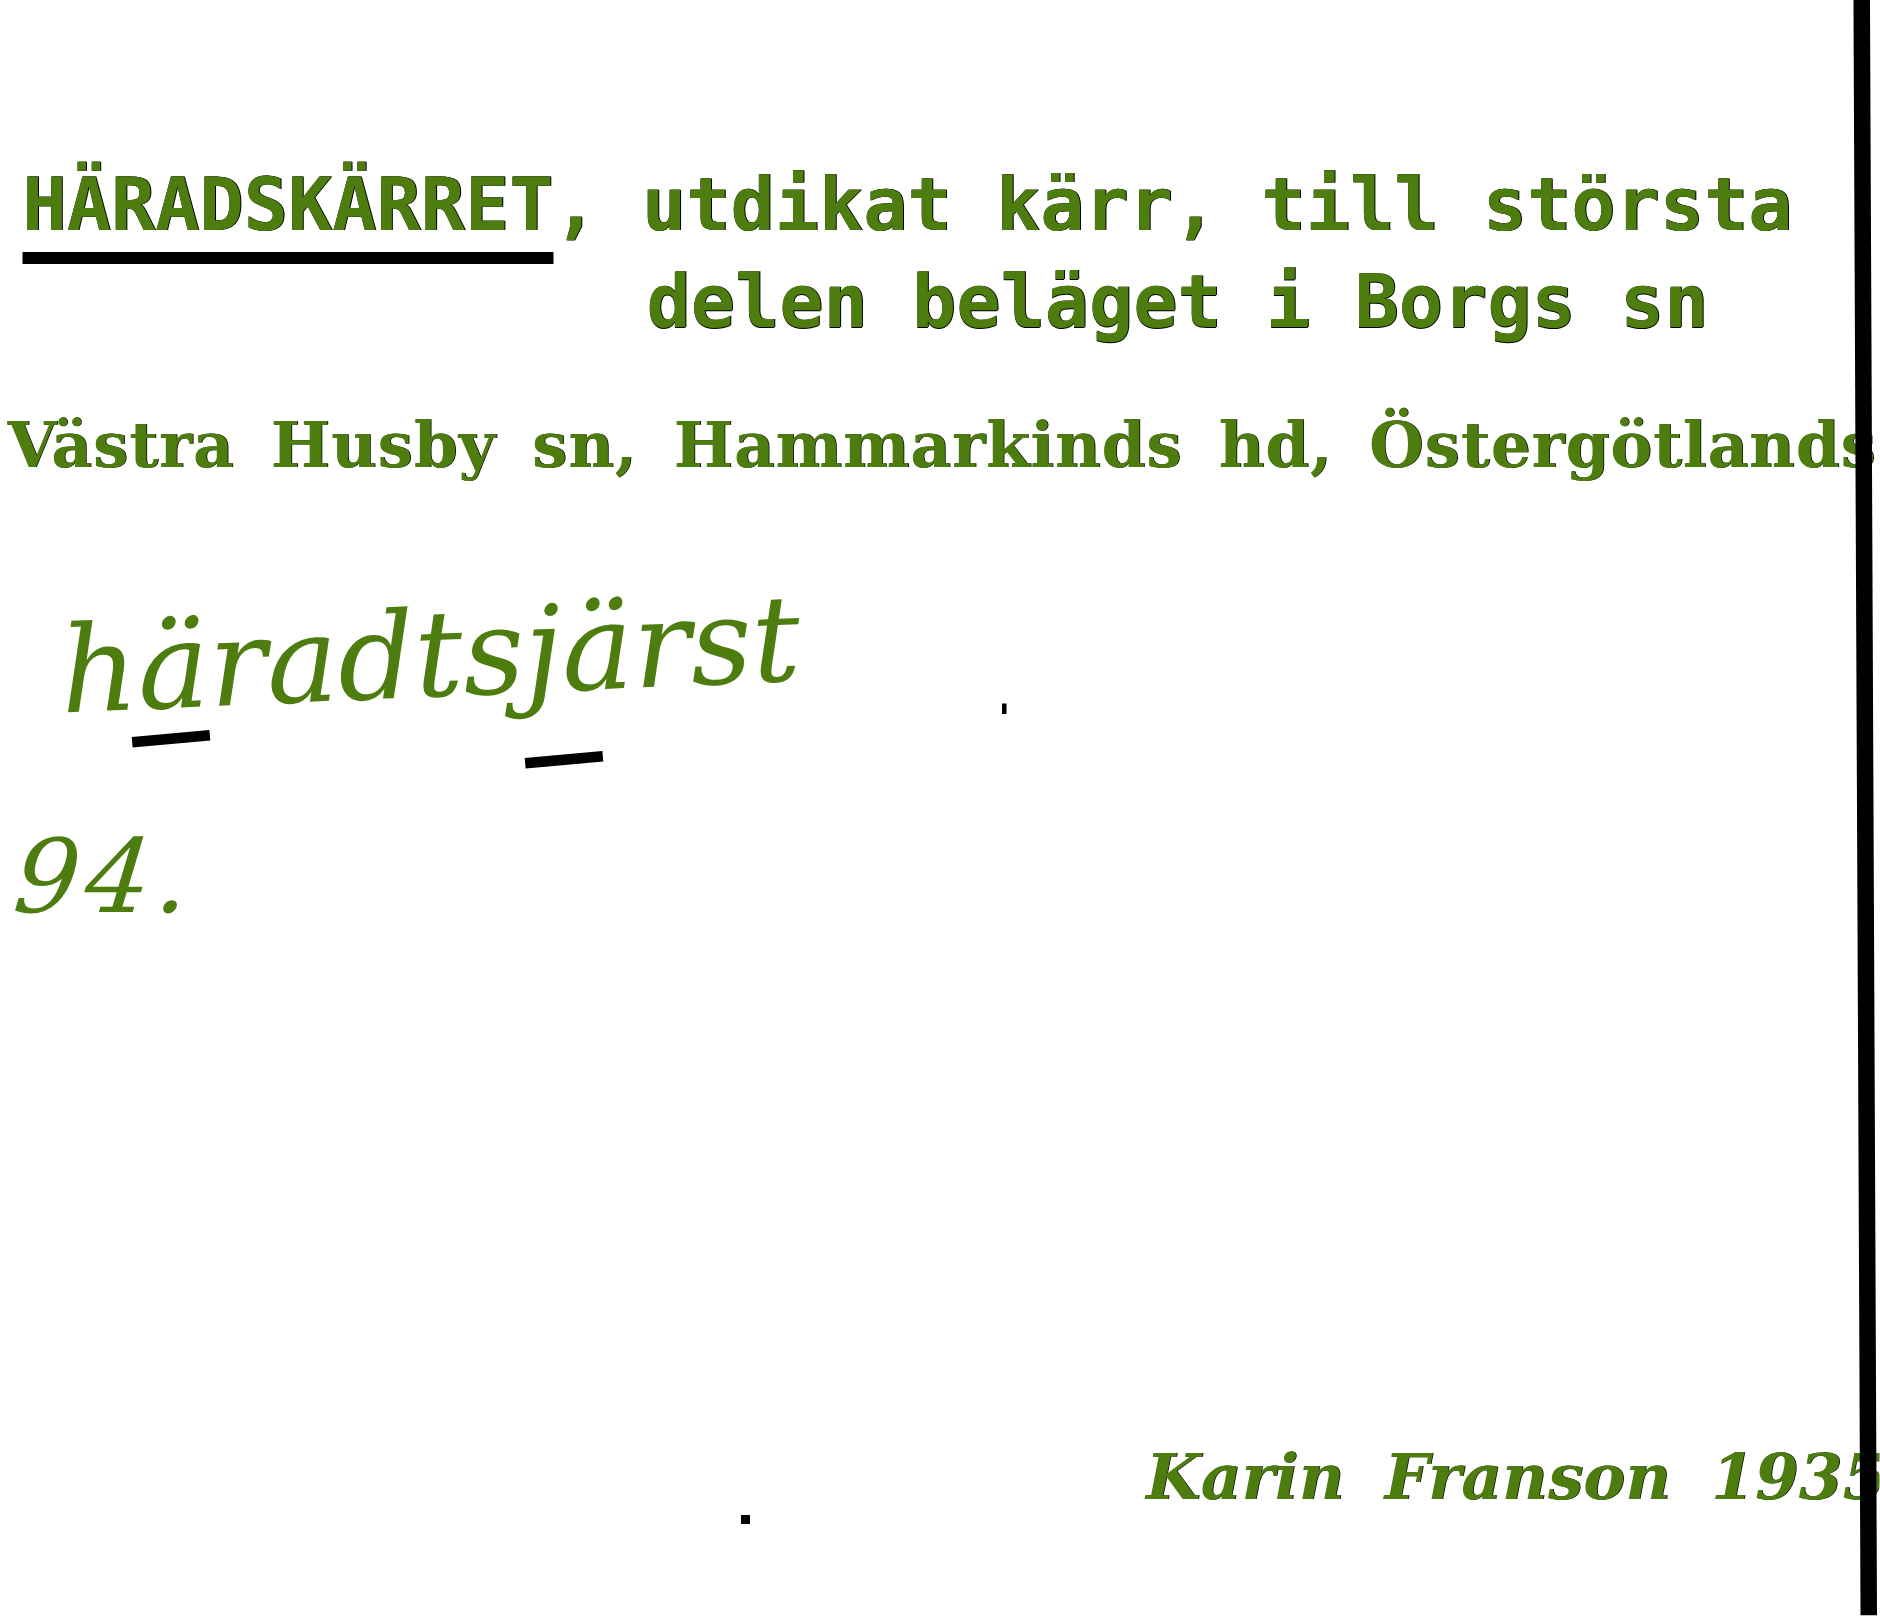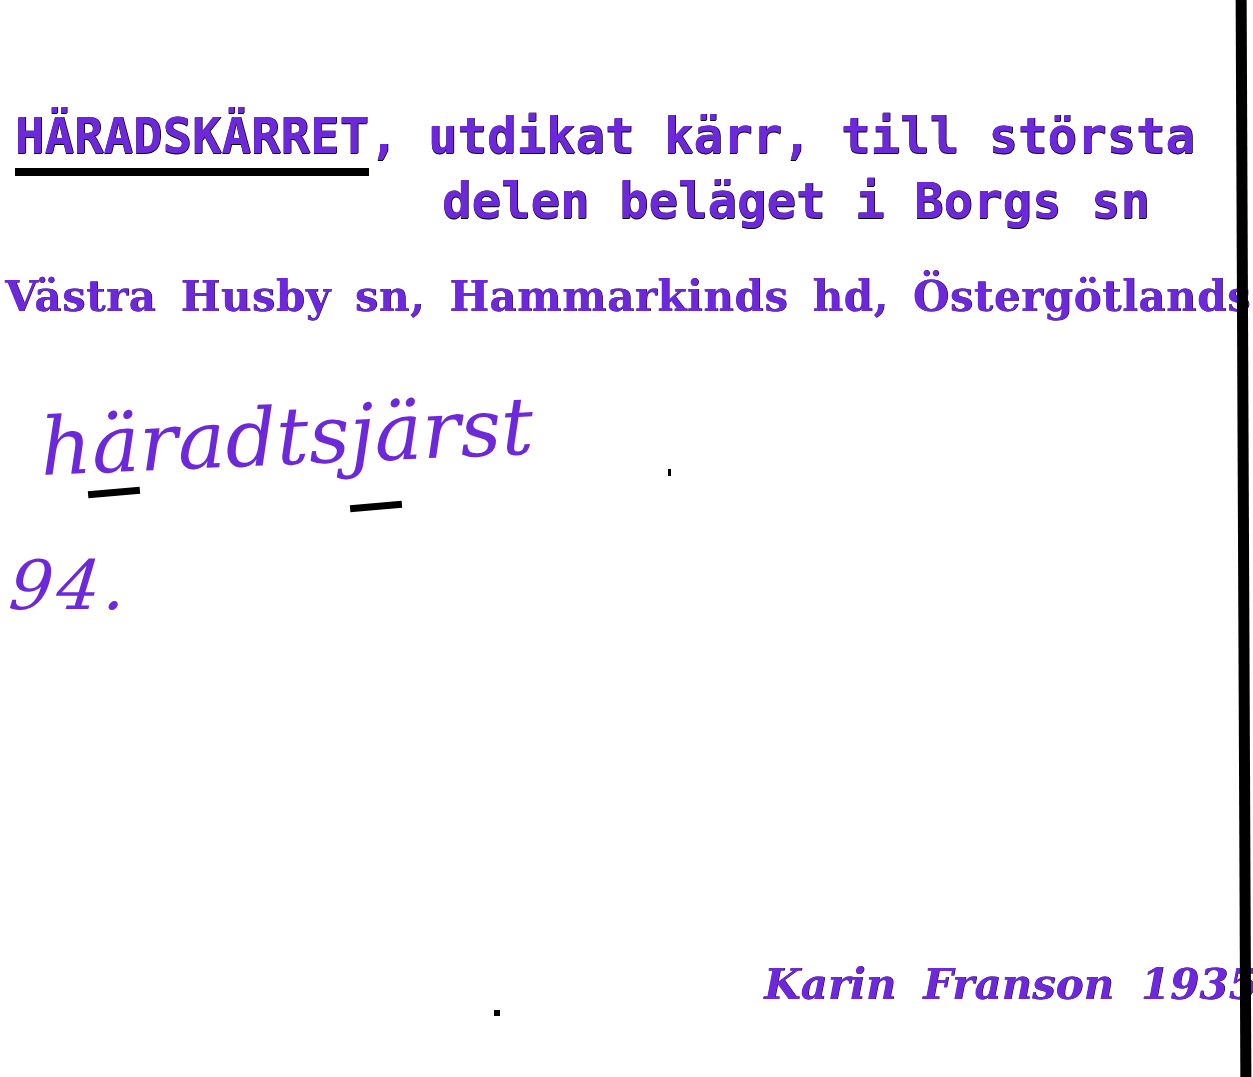--- a/index.html
+++ b/index.html
@@ -5,21 +5,21 @@
   html, body {
     margin: 0;
     padding: 0;
     background: #ffffff;
   }
   .card {
     position: relative;
     width: 1253px;
     height: 1077px;
     background: #ffffff;
-    color: #6d28d9;
+    color: #4d7c0f;
     overflow: hidden;
   }
   .typewriter {
     position: absolute;
     font-family: "DejaVu Sans Mono", "Liberation Mono", monospace;
     font-weight: bold;
     font-size: 49px;
     line-height: 1;
     white-space: nowrap;
     letter-spacing: 0px;
@@ -82,21 +82,21 @@
 </style>
 </head>
 <body>
 
 <div class="card">
 
   <div class="typewriter" style="left:15px; top:112px;">
     <span class="headword-underline">HÄRADSKÄRRET</span><span>, utdikat kärr, till största</span>
   </div>
 
-  <div class="typewriter" style="left:442px; top:177px;">delen beläget i Borgs sn</div>
+  <div class="typewriter" style="left:431px; top:177px;">delen beläget i Borgs sn</div>
 
   <div class="printserif" style="left:5px; top:276px;">Västra Husby sn, Hammarkinds hd, Östergötlands län.</div>
 
   <div class="handwriting" style="left:42px; top:408px;">häradtsjärst</div>
 
   <div class="ink-bar" style="left:88px; top:489px; width:52px; height:7px; transform:rotate(-5deg);"></div>
   <div class="ink-bar" style="left:350px; top:503px; width:52px; height:7px; transform:rotate(-5deg);"></div>
 
   <div class="hand-number" style="left:10px; top:552px;">94.</div>
 

